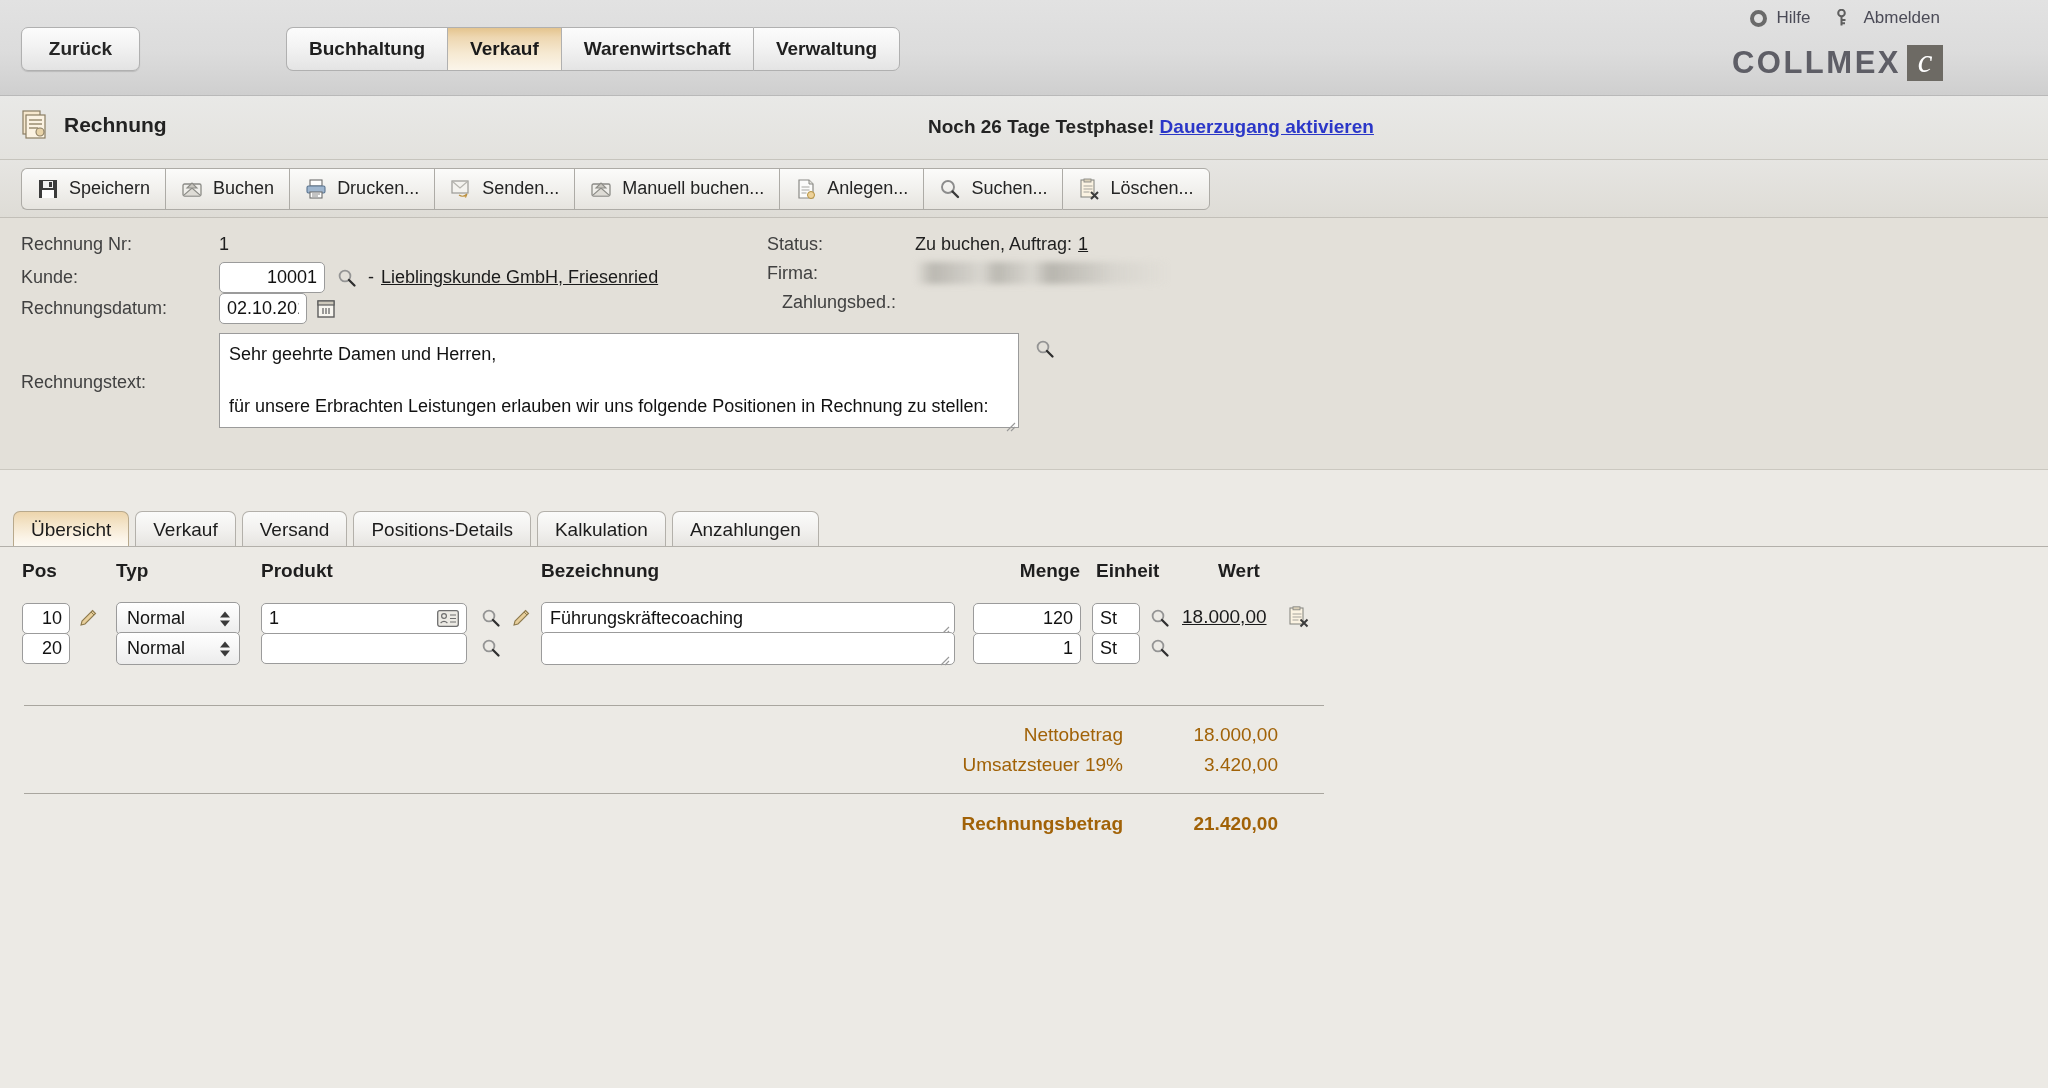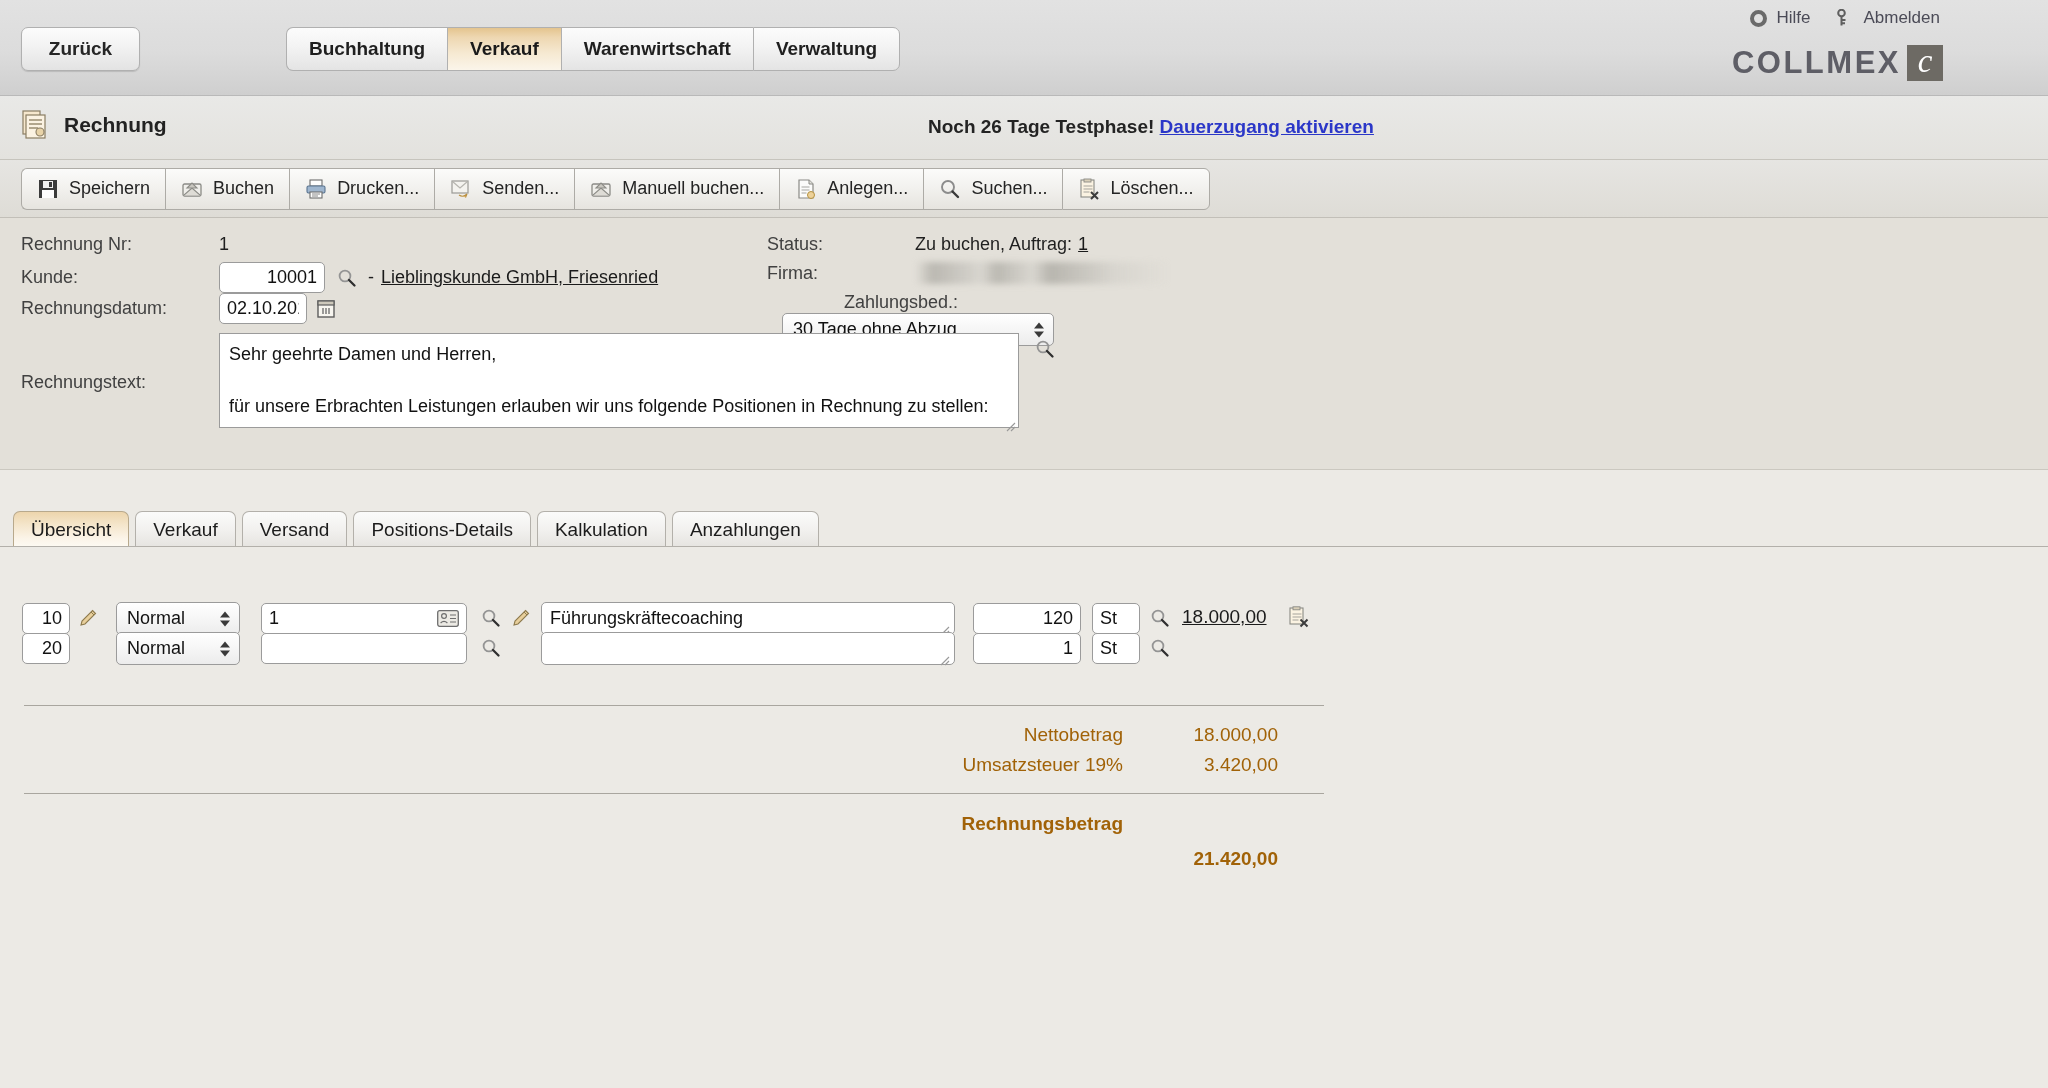--- a/index.html
+++ b/index.html
@@ -431,27 +431,20 @@
       <span class="link-u" style="margin-left:6px;">1</span>
     </div>
 
     <div class="row" style="left:767px; top:44px;">
       <span class="lbl" style="width:148px;">Firma:</span>
       <span class="blurred"></span>
     </div>
 
     <div class="row" style="left:782px; top:74px;flex-direction:column;">
       <span class="lbl" style="width:148px;">Zahlungsbed.:</span>
-      <div class="sel" style="width:272px;">
-        <span>30 Tage ohne Abzug</span>
-        <span class="arrows">
-          <span class="ar-up"></span>
-            <span class="ar-dn"></span>
-        </span>
-      </div>
     </div>
 
     <div class="row" style="left:21px; top:115px;">
       <span class="lbl" style="width:198px; align-self:center;">Rechnungstext:</span>
       <span style="position:relative; display:inline-block;">
         <textarea class="txtarea" style="width: 800px; height: 95px;">Sehr geehrte Damen und Herren,
 
 für unsere Erbrachten Leistungen erlauben wir uns folgende Positionen in Rechnung zu stellen:</textarea>
         <span class="grip">
           <svg width="12" height="12" viewBox="0 0 12 12">
@@ -472,20 +465,29 @@
     <div class="tab active">Übersicht</div>
     <div class="tab">Verkauf</div>
     <div class="tab">Versand</div>
     <div class="tab">Positions-Details</div>
     <div class="tab">Kalkulation</div>
     <div class="tab">Anzahlungen</div>
   </div>
 
   <div class="content">
 
+    <div class="thead">
+      <span class="th" style="left:22px;">Pos</span>
+      <span class="th" style="left:116px;">Typ</span>
+      <span class="th" style="left:261px;">Produkt</span>
+      <span class="th" style="left:541px;">Bezeichnung</span>
+      <span class="th" style="left:1000px; width:80px; text-align:right;">Menge</span>
+      <span class="th" style="left:1096px;">Einheit</span>
+      <span class="th" style="left:1218px;">Wert</span>
+    </div>
 
     <div class="trow" style="top:56px;">
       <input class="inp r" style="position: absolute; left: 22px; top: 0px; width: 48px;" value="10">
       <span class="pencil" style="position:absolute; left:78px; top:5px;">
         <svg width="20" height="20" viewBox="0 0 20 20">
             <path d="M14.5 2.5 l3 3 L7 16 L3 17 L4 13 Z" fill="#e8cf9b" stroke="#8d7a4d" stroke-width="1.1"></path>
             <path d="M13 4 l3 3" stroke="#8d7a4d" stroke-width="1"></path>
           </svg>
       </span>
       <div class="sel" style="position:absolute; left:116px; top:-1px; width:124px;">
@@ -584,17 +586,17 @@
     <div>
       <span class="tot" style="left:820px; top:177px; width:303px;">Nettobetrag</span>
       <span class="tot" style="left:1130px; top:177px; width:148px;">18.000,00</span>
 
       <span class="tot" style="left:820px; top:207px; width:303px;">Umsatzsteuer 19%</span>
       <span class="tot" style="left:1130px; top:207px; width:148px;">3.420,00</span>
 
       <div class="dv" style="left:24px; top:246px; width:1300px;"></div>
 
       <span class="tot b" style="left:820px; top:266px; width:303px;">Rechnungsbetrag</span>
-      <span class="tot b" style="left:1130px; top:266px; width:148px;margin-top:35px;">21.420,00</span>
+      <span class="tot b" style="left:1130px; top:266px; width:148px;">21.420,00</span>
     </div>
   </div>
 
 </div>
 
 </body></html>

